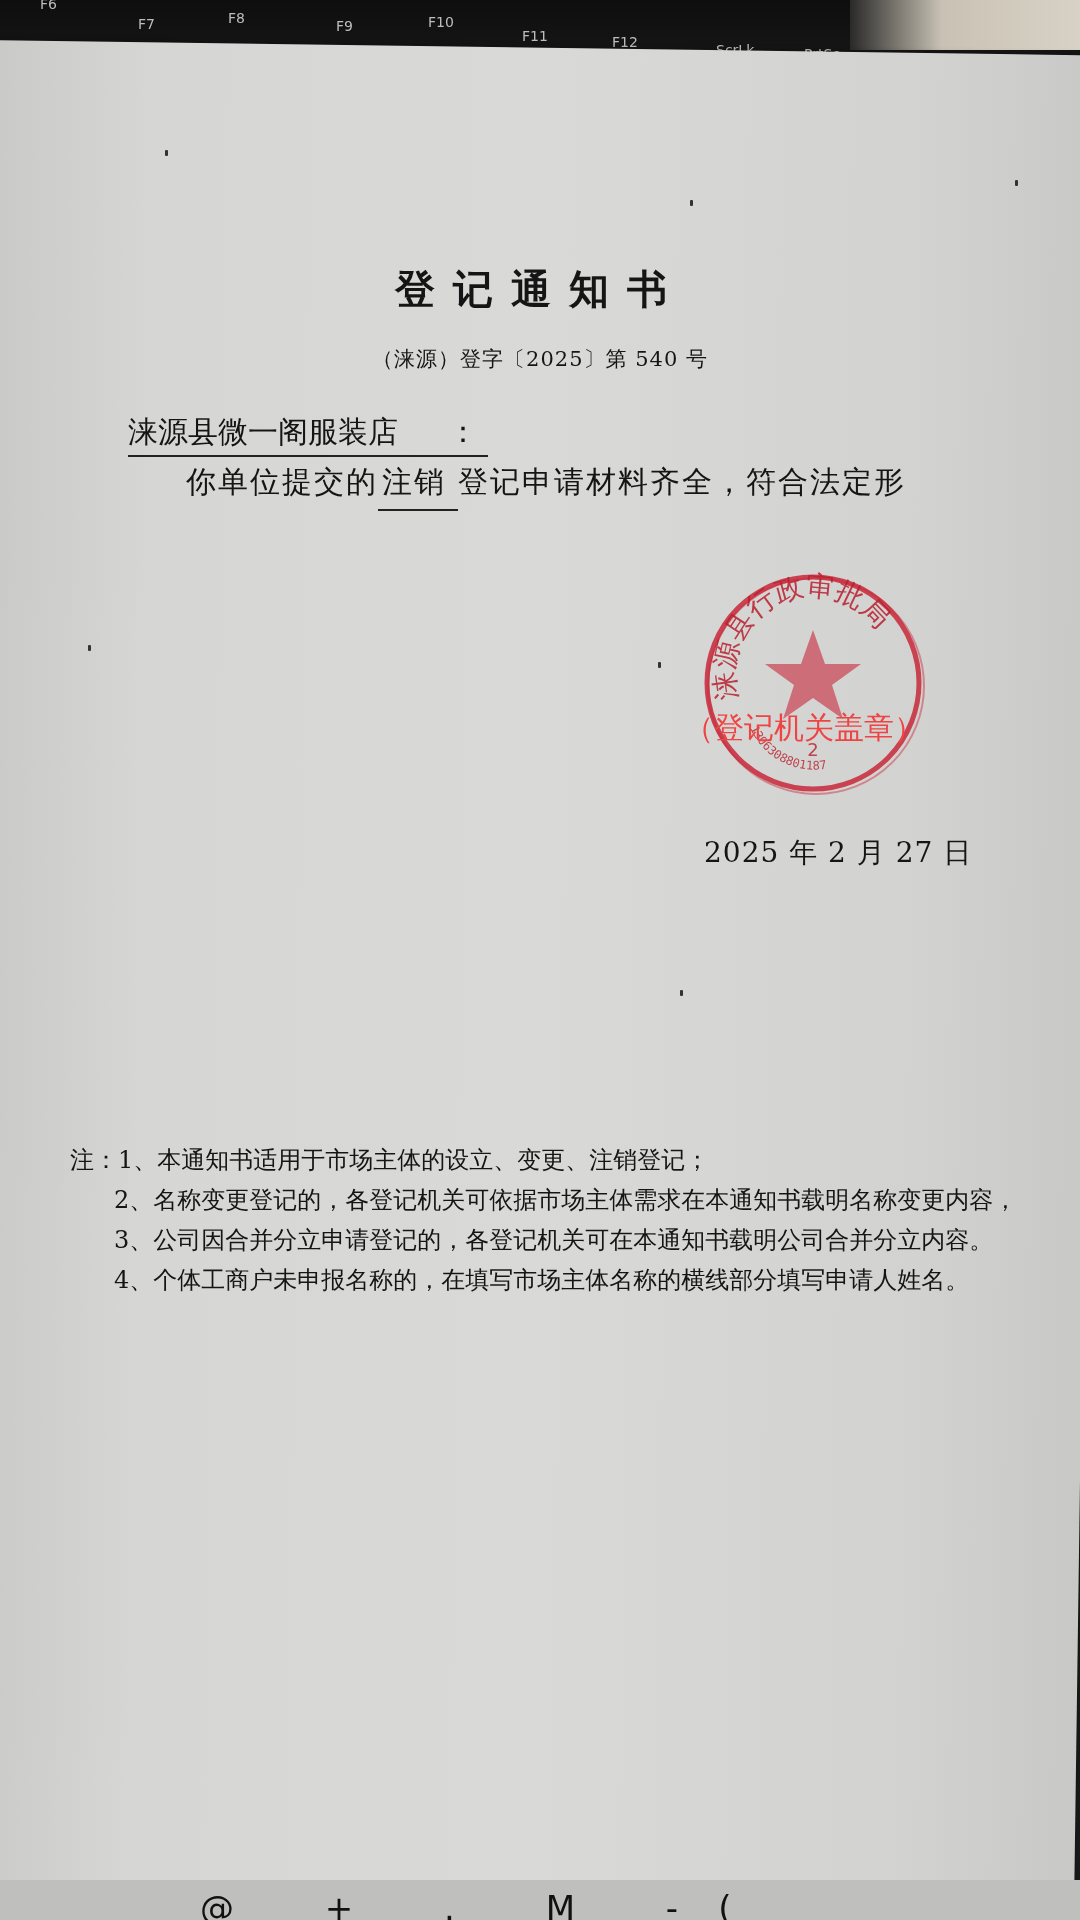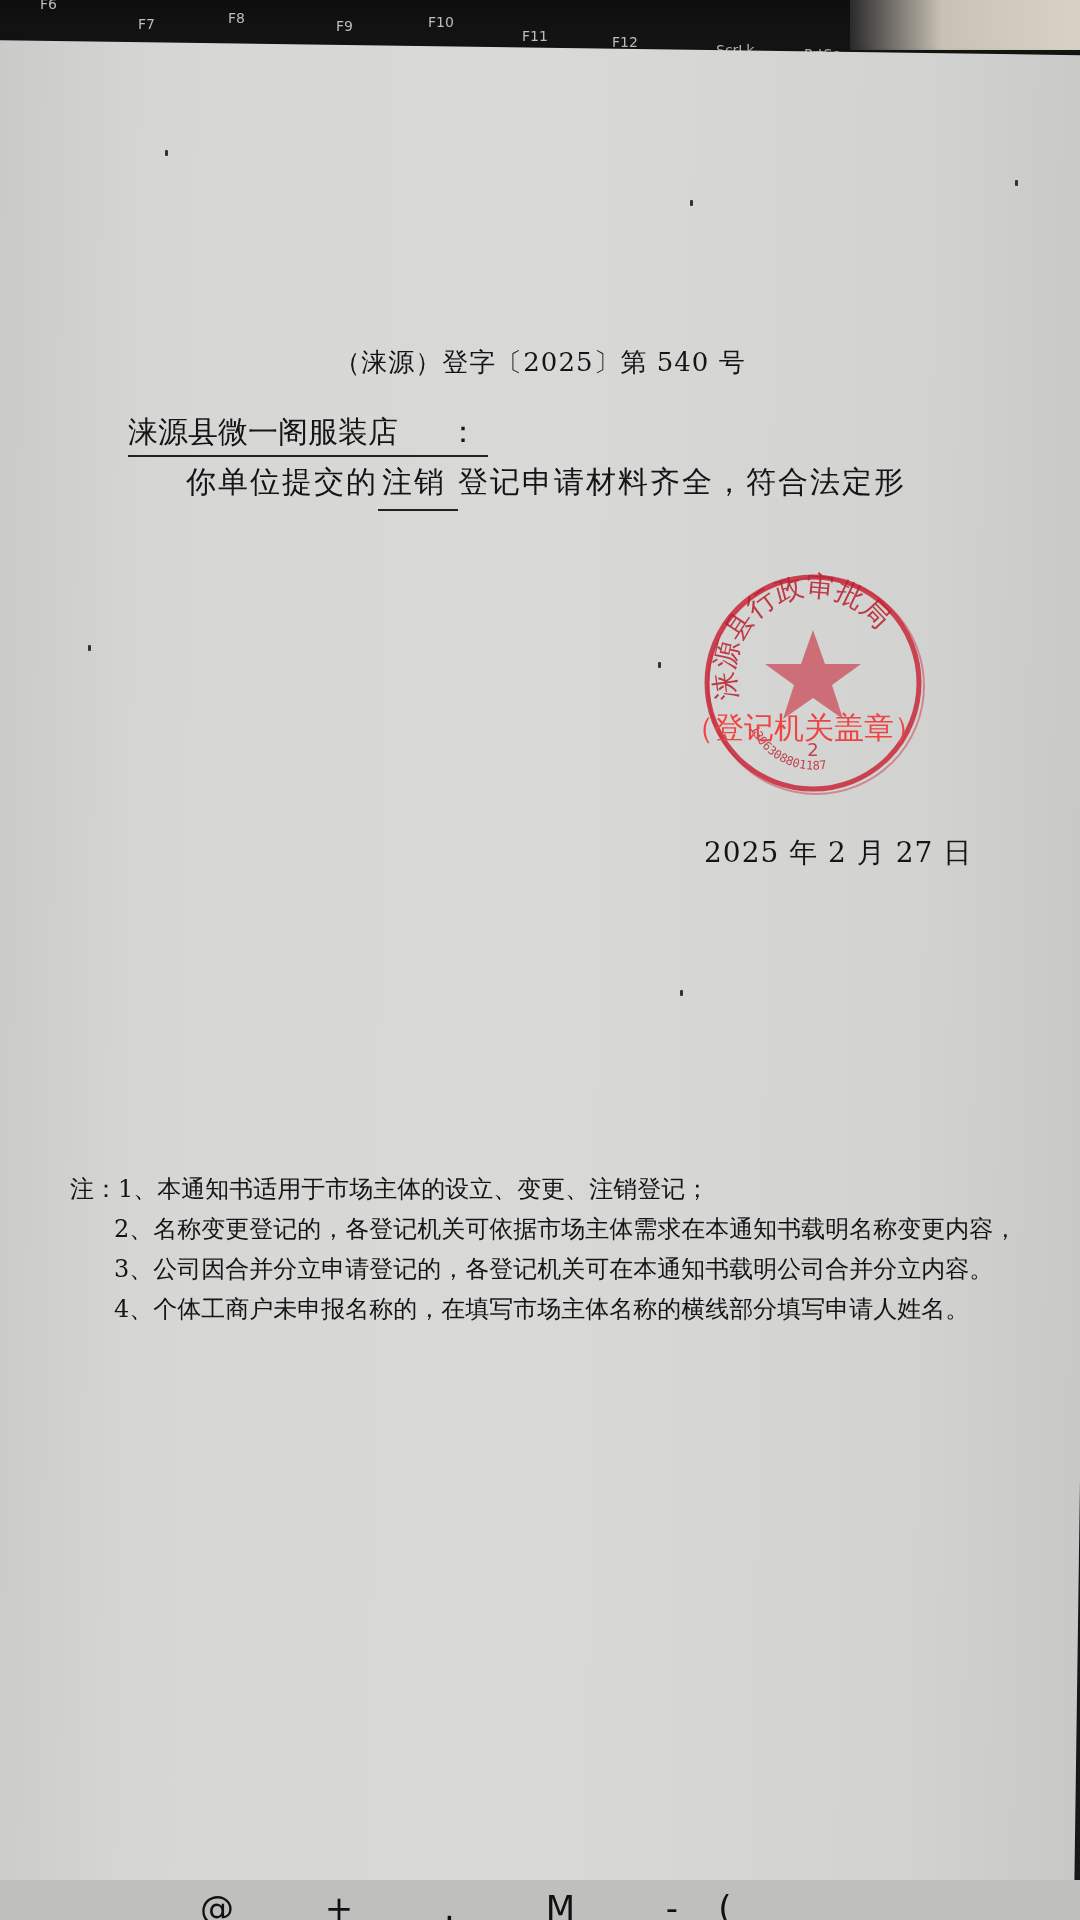--- a/index.html
+++ b/index.html
@@ -37,21 +37,21 @@
   .doc {
     position:absolute; left:0; top:0; width:1080px; height:1880px; color:#151515;
   }
   .title {
     position:absolute; left:0; width:1080px; top:262px; text-align:center;
     font-size:40px; font-weight:bold; letter-spacing:18px;
     font-family:"DejaVu Sans", sans-serif;
   }
   .docno {
     position:absolute; left:0; width:1080px; top:345px; text-align:center;
-    font-size:26px; letter-spacing:1px;
+    font-size:21px; letter-spacing:1px;
   }
   .addressee {
     position:absolute; left:128px; top:412px; font-size:30px;
     border-bottom:2px solid #222; padding:0 14px 2px 0; width:346px;
   }
   .addressee .colon { position:absolute; right:10px; }
   .para1 {
     position:absolute; left:186px; top:462px; font-size:30px; white-space:nowrap;
     letter-spacing:2px;
   }
@@ -62,21 +62,21 @@
   .seal {
     position:absolute; left:698px; top:568px; width:230px; height:230px;
   }
   .seal-label {
     position:absolute; left:684px; top:708px; font-size:30px; color:#ef4444; white-space:nowrap;
   }
   .date {
     position:absolute; left:704px; top:834px; font-size:28px; letter-spacing:1px;
   }
   .notes {
-    position:absolute; left:70px; top:1140px; width:960px; font-size:24px; line-height:40px;margin-top:29px;
+    position:absolute; left:70px; top:1140px; width:960px; font-size:24px; line-height:40px;
   }
   .notes .n { white-space:nowrap; }
   .notes .indent { padding-left:44px; }
   .speck { position:absolute; width:3px; height:6px; background:#333; border-radius:1px; }
 </style>
 </head>
 <body>
 
 <div class="keyboard">
   <div class="desk"></div>
@@ -97,20 +97,21 @@
 <div class="handwriting">@ + . M -(</div>
 
 <div class="doc">
   <div class="speck" style="left:165px;top:150px"></div>
   <div class="speck" style="left:690px;top:200px"></div>
   <div class="speck" style="left:1015px;top:180px"></div>
   <div class="speck" style="left:88px;top:645px"></div>
   <div class="speck" style="left:658px;top:662px"></div>
   <div class="speck" style="left:680px;top:990px"></div>
 
+  <div class="title">登记通知书</div>
   <div class="docno">（涞源）登字〔2025〕第 540 号</div>
 
   <div class="addressee">
     <span>涞源县微一阁服装店</span>
     <span class="colon">：</span>
   </div>
 
   <div class="para1">
     <span>你单位提交的</span><span class="fill">注销</span><span>登记申请材料齐全，符合法定形</span>
   </div>

